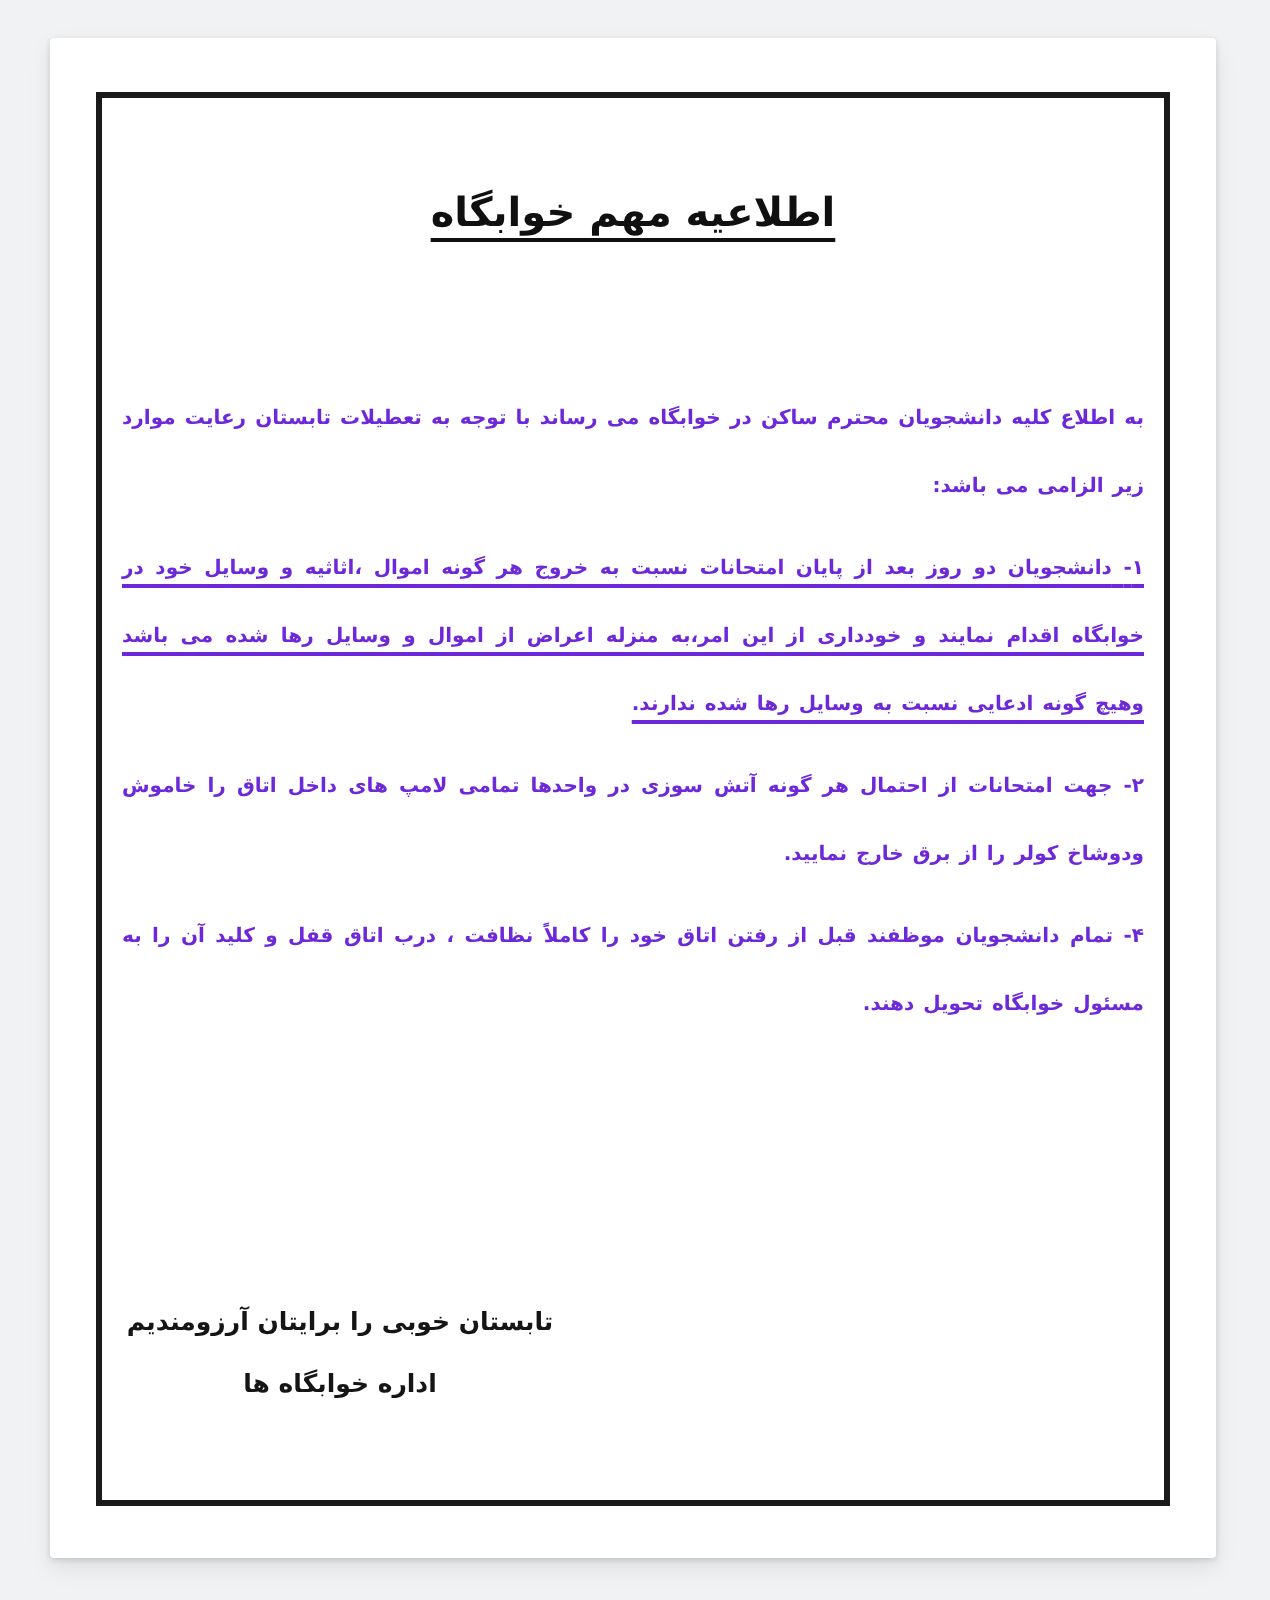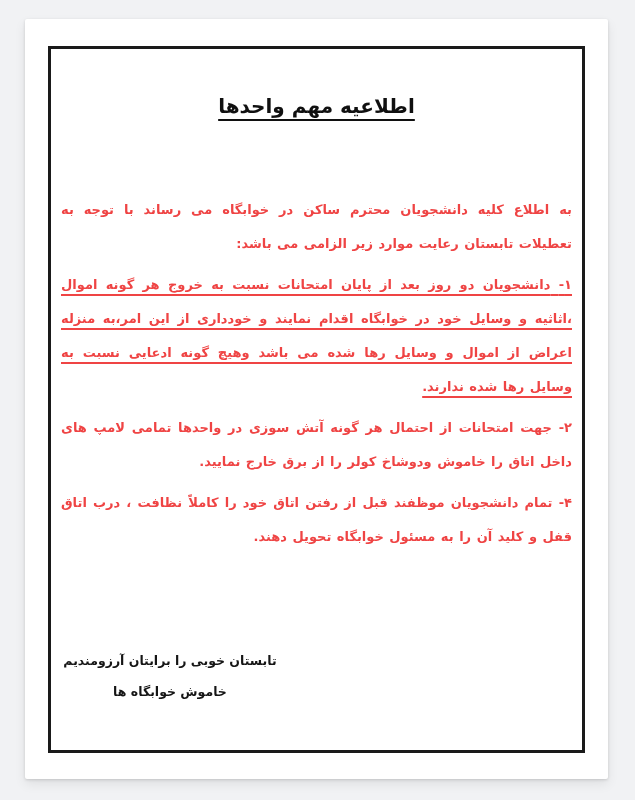--- a/index.html
+++ b/index.html
@@ -35,23 +35,23 @@
     font-size: 20px;
     line-height: 30px;
     font-weight: bold;
     color: #101010;
     text-decoration: underline;
     text-decoration-thickness: 2px;
     text-underline-offset: 6px;
   }
 
   .para {
-    font-size: 13px;
+    font-size: 10px;
     font-weight: bold;
-    color: #ef4444;
+    color: #6d28d9;
     line-height: 34px;
     text-align: justify;
     word-spacing: 1px;
   }
 
   .intro { margin-top: 72px; }
   .item  { margin-top: 7px; }
 
   .underlined {
     text-decoration: underline;
@@ -70,31 +70,31 @@
     line-height: 31px;
   }
 </style>
 </head>
 <body>
 
 <div class="stage">
   <div class="paper">
     <div class="frame">
 
-      <h1 class="title">اطلاعیه مهم واحدها</h1>
+      <h1 class="title">اطلاعیه مهم خوابگاه</h1>
 
       <p class="para intro">به اطلاع کلیه دانشجویان محترم ساکن در خوابگاه می رساند با توجه به تعطیلات تابستان رعایت موارد زیر الزامی می باشد:</p>
 
       <p class="para item underlined"><span>۱-</span> <span>دانشجویان  دو روز بعد از پایان امتحانات نسبت به خروج هر گونه اموال ،اثاثیه و وسایل خود در خوابگاه اقدام نمایند و خودداری از این امر،به منزله اعراض از اموال و وسایل رها شده می باشد وهیچ گونه ادعایی نسبت به وسایل رها شده ندارند.</span></p>
 
       <p class="para item"><span>۲-</span> <span>جهت امتحانات از احتمال هر گونه آتش سوزی در واحدها تمامی لامپ های داخل اتاق را خاموش ودوشاخ کولر را از برق خارج نمایید.</span></p>
 
 
       <p class="para item"><span>۴-</span> <span>تمام دانشجویان موظفند قبل از رفتن اتاق خود را کاملاً نظافت ، درب اتاق  قفل و کلید آن را به مسئول خوابگاه تحویل دهند.</span></p>
 
       <div class="closing">
         <div>تابستان خوبی را برایتان آرزومندیم</div>
-        <div>خاموش خوابگاه ها</div>
+        <div>اداره خوابگاه ها</div>
       </div>
 
     </div>
   </div>
 </div>
 
 </body></html>

